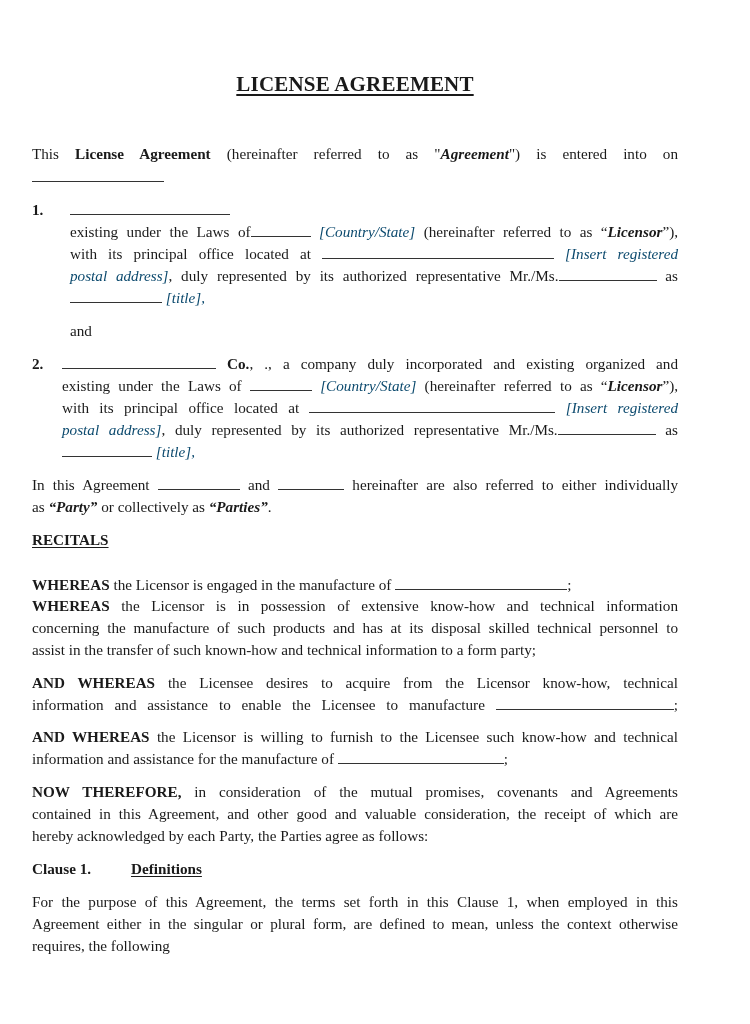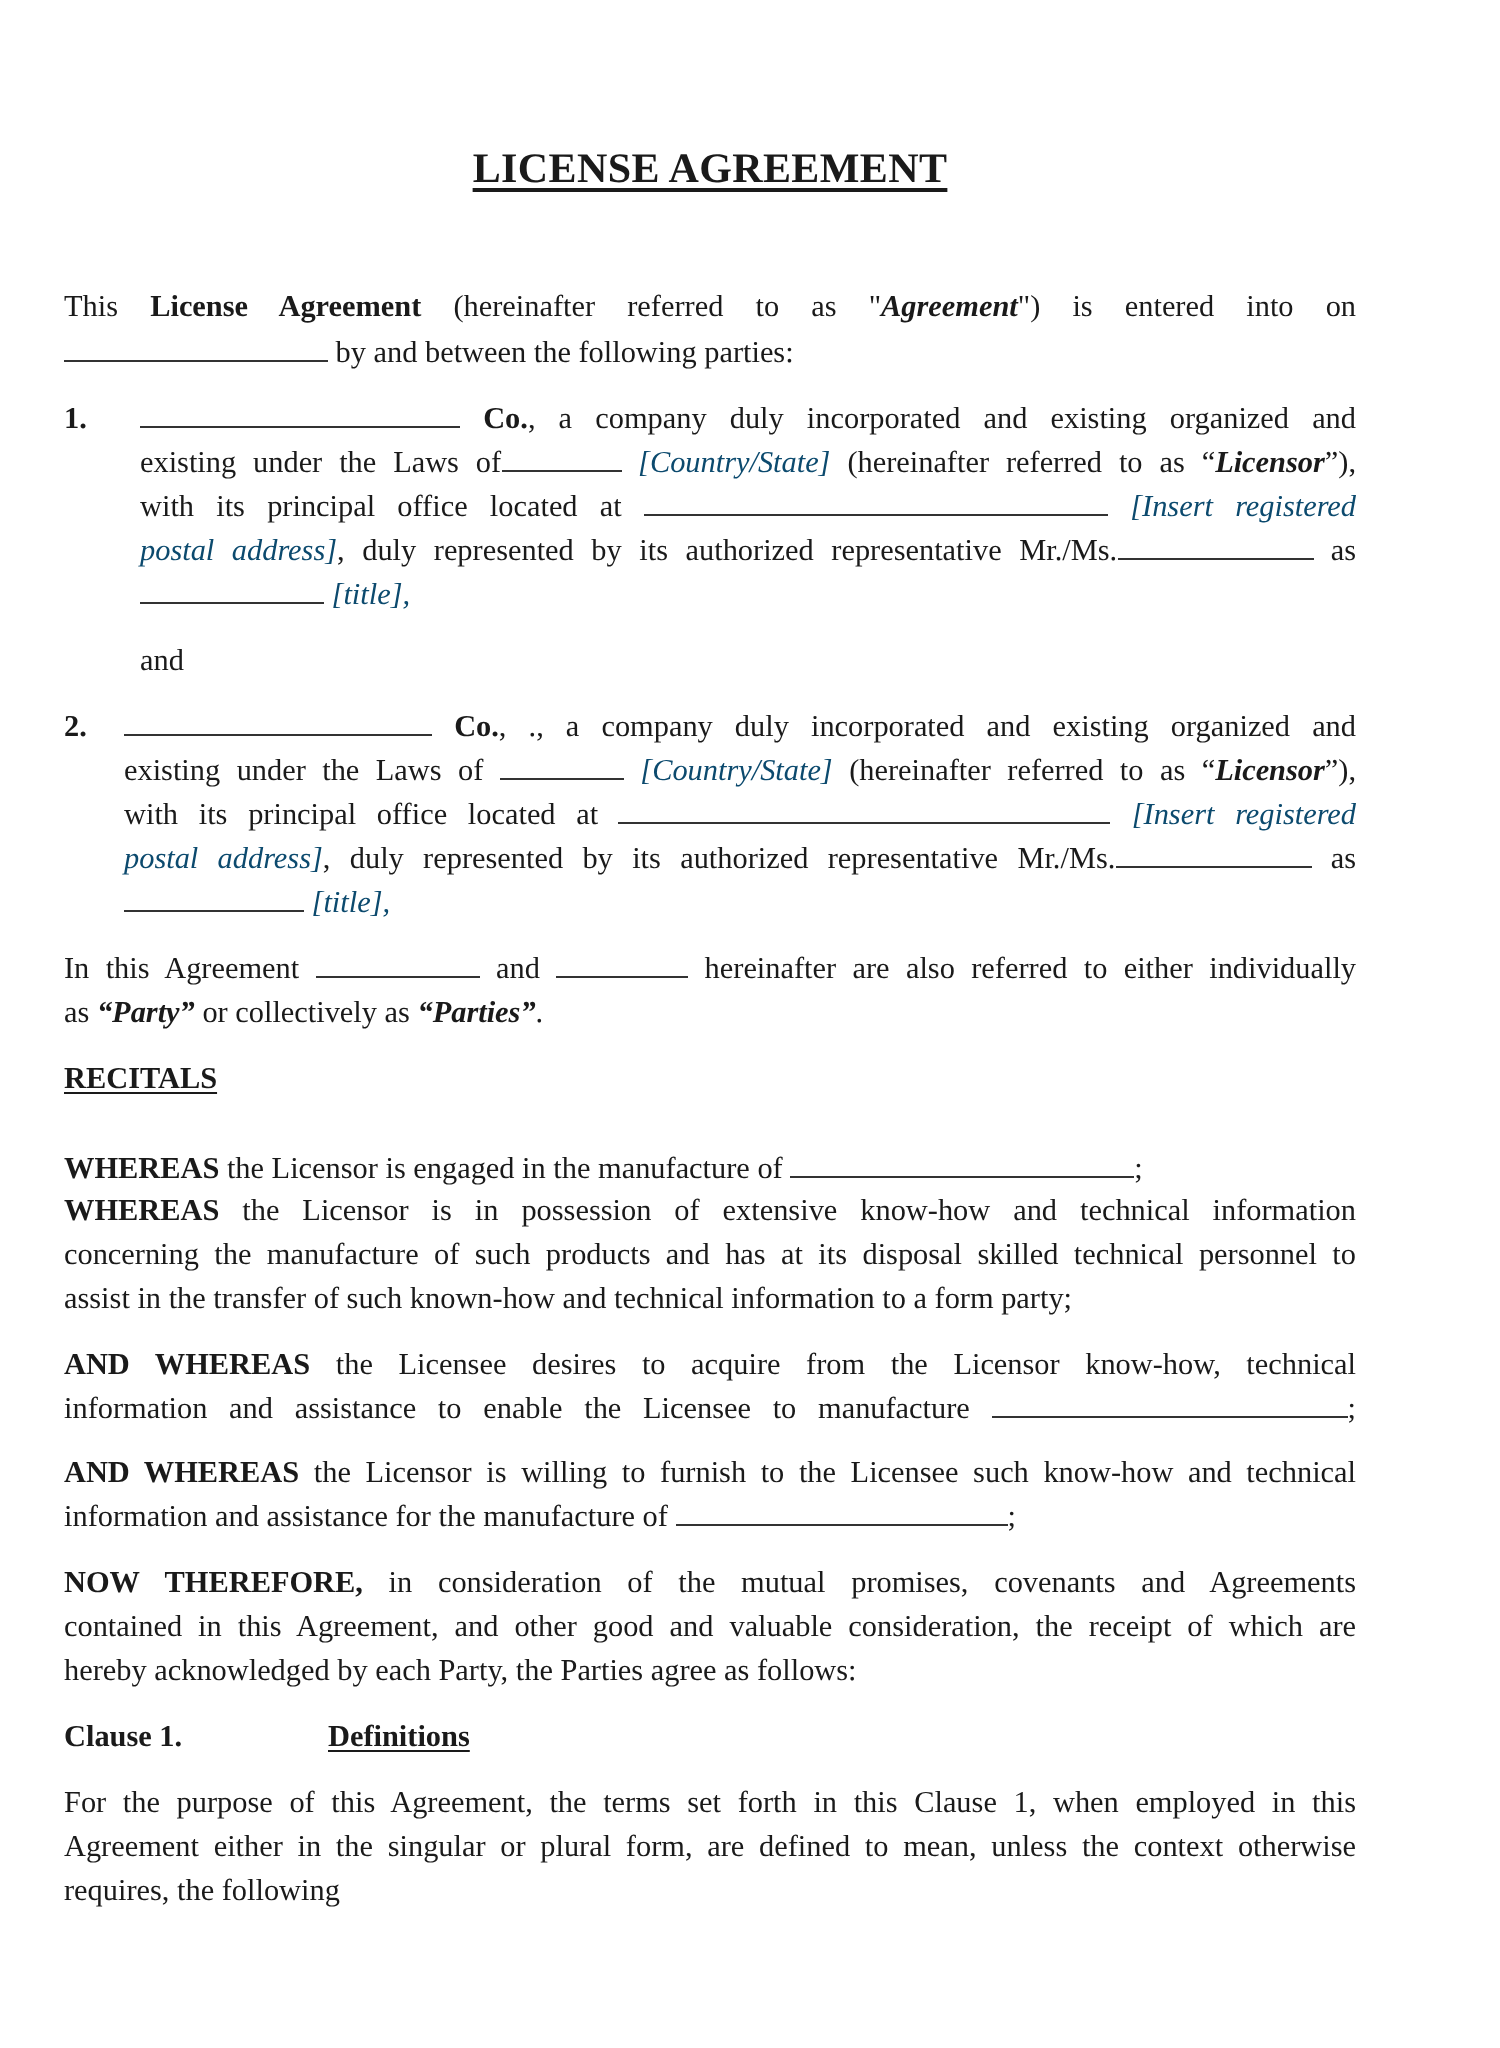--- a/index.html
+++ b/index.html
@@ -65,27 +65,25 @@
 
   <div class="title">LICENSE AGREEMENT</div>
 
   <div class="line just" style="top:143px;width:646px;">
     <span>This</span>
     <span class="b">License Agreement</span>
     <span>(hereinafter referred to as "</span><span class="bi">Agreement</span><span>") is entered into on</span>
   </div>
   <div class="line" style="top:166px;">
     <span class="blank" style="width:132px;"></span>
-    <span>by and between the following parties:</span>
   </div>
 
   <div class="line b" style="top:199px;left:0;">1.</div>
   <div class="line just" style="top:199px;left:38px;width:608px;">
     <span class="blank" style="width:160px;"></span>
-    <span><span class="b">Co.</span><span>, a company duly incorporated and existing  organized and</span></span>
   </div>
   <div class="line just" style="top:221px;left:38px;width:608px;">
     <span>existing under the Laws of</span><span class="blank" style="width:60px;"></span>
     <span class="ph">[Country/State]</span>
     <span><span>(hereinafter referred to as “</span><span class="bi">Licensor</span><span>”),</span></span>
   </div>
   <div class="line just" style="top:243px;left:38px;width:608px;">
     <span>with its principal office located at</span>
     <span class="blank" style="width:232px;"></span>
     <span class="ph">[Insert registered</span>
@@ -173,19 +171,19 @@
   </div>
 
   <div class="line just" style="top:781px;width:646px;">
     <span class="b">NOW THEREFORE,</span>
     <span>in consideration of the mutual promises, covenants and Agreements</span>
   </div>
   <div class="line just" style="top:803px;width:646px;">contained in this Agreement, and other good and valuable consideration, the receipt of which are</div>
   <div class="line" style="top:825px;text-align:center;">hereby acknowledged by each Party, the Parties agree as follows:</div>
 
   <div class="line b" style="top:858px;">Clause 1.</div>
-  <div class="line b u" style="top:858px;left:99px;margin-left:33px;">Definitions</div>
+  <div class="line b u" style="top:858px;left:99px;">Definitions</div>
 
   <div class="line just" style="top:891px;width:646px;">For the purpose of this Agreement, the terms set forth in this Clause 1, when employed in this</div>
   <div class="line just" style="top:913px;width:646px;">Agreement either in the singular or plural form, are defined to mean, unless the context otherwise</div>
   <div class="line" style="top:935px;">requires, the following</div>
 
 </div>
 
 </body></html>

